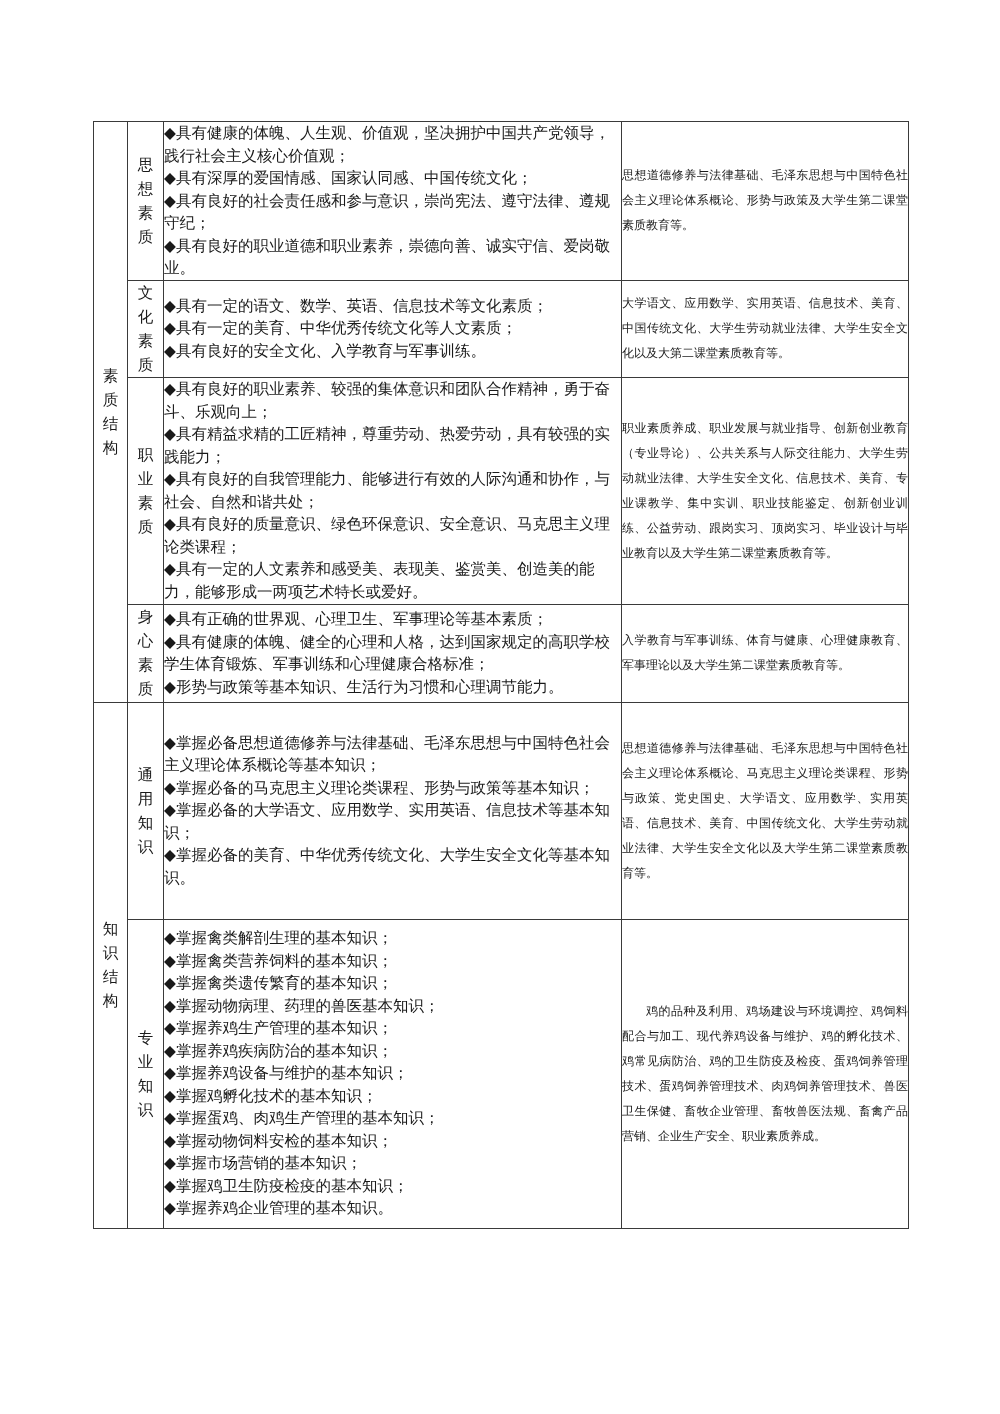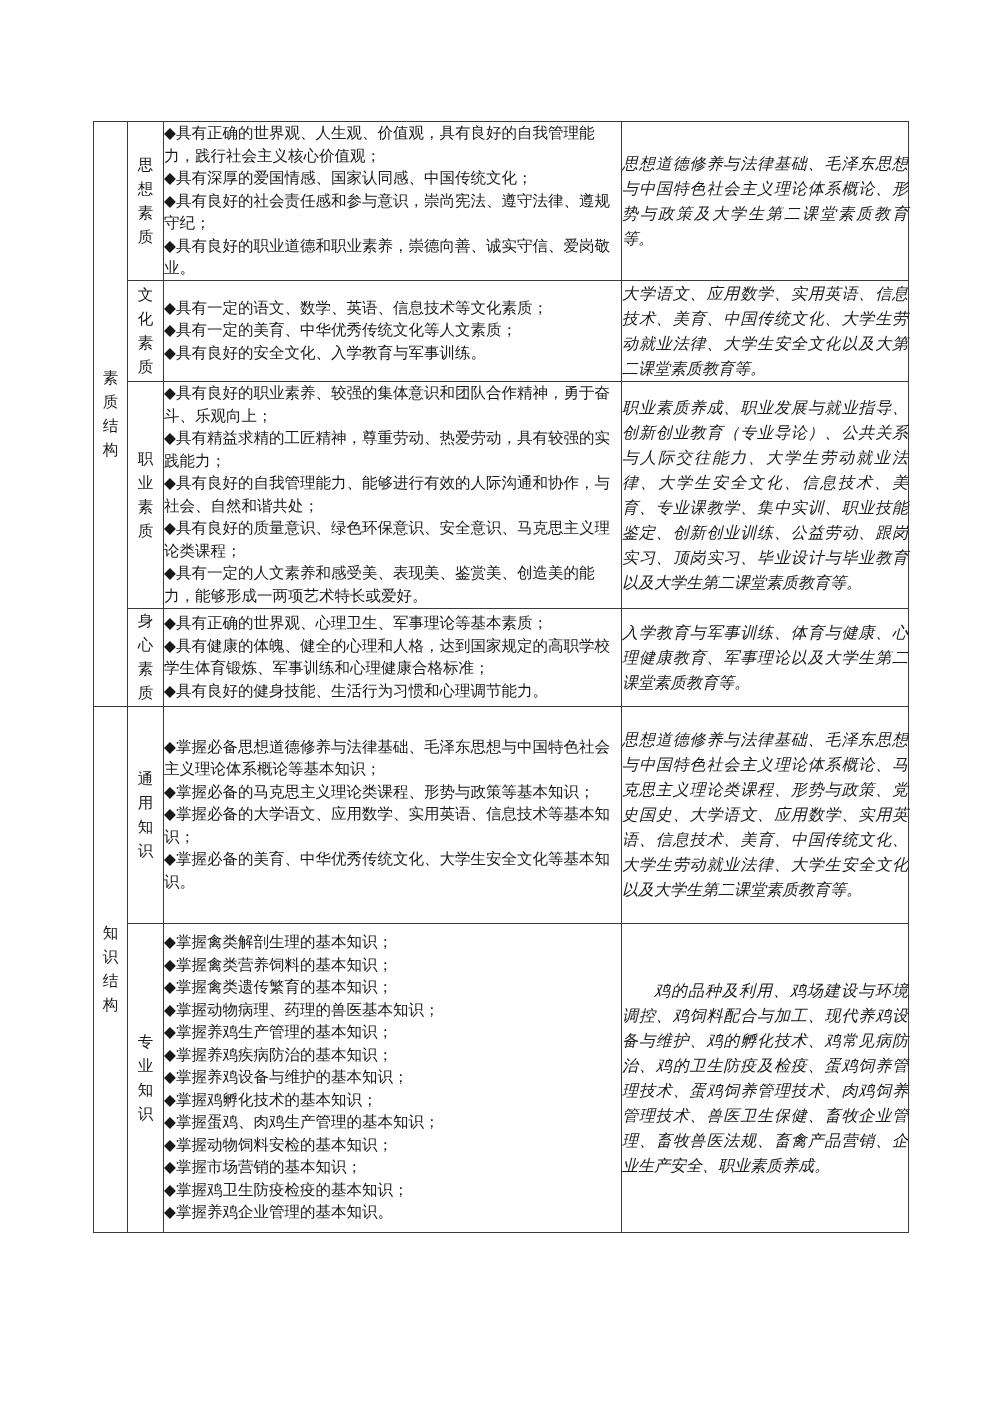--- a/index.html
+++ b/index.html
@@ -6,21 +6,21 @@
     body { width: 1000px; height: 1414px; position: relative; overflow: hidden;
            font-family: "DejaVu Serif", "Liberation Serif", serif; color: #1a1a1a; }
     table.main { position: absolute; left: 93px; top: 121px; width: 815px;
                  border-collapse: collapse; table-layout: fixed; }
     table.main td { border: 1.5px solid #3a3a3a; vertical-align: middle; padding: 0; }
     col.c1 { width: 34px; } col.c2 { width: 36px; } col.c3 { width: 458px; } col.c4 { width: 287px; }
     .vert { text-align: center; font-size: 15.5px; line-height: 24px; }
     .vert span { display: block; }
     .req { padding: 2px 6px 2px 10px; font-size: 15.5px; line-height: 22.5px; }
     .req div { white-space: normal; }
-    .course { padding: 2px 8px 2px 12px; font-size: 16px; line-height: 25px; text-align: justify; font-style: italic; }
+    .course { padding: 2px 8px 2px 12px; font-size: 12px; line-height: 25px; text-align: justify; }
     .course.indent { text-indent: 2em; }
     tr.r1 { height: 154px; } tr.r2 { height: 89px; } tr.r3 { height: 227px; }
     tr.r4 { height: 98px; } tr.r5 { height: 217px; } tr.r6 { height: 309px; }
   </style>
 </head>
 <body>
 
 <table class="main">
   <colgroup>
       <col class="c1">
@@ -37,21 +37,21 @@
         <span>结</span>
         <span>构</span>
       </td>
       <td class="vert">
         <span>思</span>
         <span>想</span>
         <span>素</span>
         <span>质</span>
       </td>
       <td class="req">
-        <div>◆具有正确的世界观、人生观、价值观，具有良好的自我管理能力，践行社会主义核心价值观；</div>
+        <div>◆具有健康的体魄、人生观、价值观，坚决拥护中国共产党领导，践行社会主义核心价值观；</div>
         <div>◆具有深厚的爱国情感、国家认同感、中国传统文化；</div>
         <div>◆具有良好的社会责任感和参与意识，崇尚宪法、遵守法律、遵规守纪；</div>
         <div>◆具有良好的职业道德和职业素养，崇德向善、诚实守信、爱岗敬业。</div>
       </td>
       <td class="course">思想道德修养与法律基础、毛泽东思想与中国特色社会主义理论体系概论、形势与政策及大学生第二课堂素质教育等。</td>
     </tr>
 
     <tr class="r2">
       <td class="vert">
         <span>文</span>
@@ -87,21 +87,21 @@
     <tr class="r4">
       <td class="vert">
         <span>身</span>
         <span>心</span>
         <span>素</span>
         <span>质</span>
       </td>
       <td class="req">
         <div>◆具有正确的世界观、心理卫生、军事理论等基本素质；</div>
         <div>◆具有健康的体魄、健全的心理和人格，达到国家规定的高职学校学生体育锻炼、军事训练和心理健康合格标准；</div>
-        <div>◆具有良好的健身技能、生活行为习惯和心理调节能力。</div>
+        <div>◆形势与政策等基本知识、生活行为习惯和心理调节能力。</div>
       </td>
       <td class="course">入学教育与军事训练、体育与健康、心理健康教育、军事理论以及大学生第二课堂素质教育等。</td>
     </tr>
 
     <tr class="r5">
       <td rowspan="2" class="vert">
         <span>知</span>
         <span>识</span>
         <span>结</span>
         <span>构</span>

